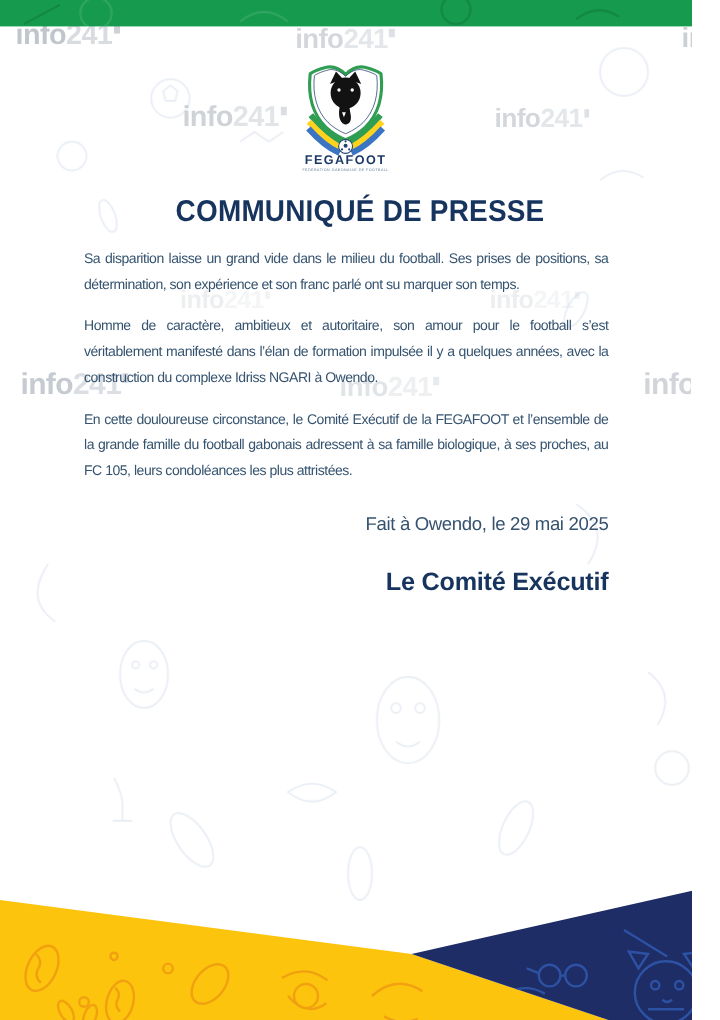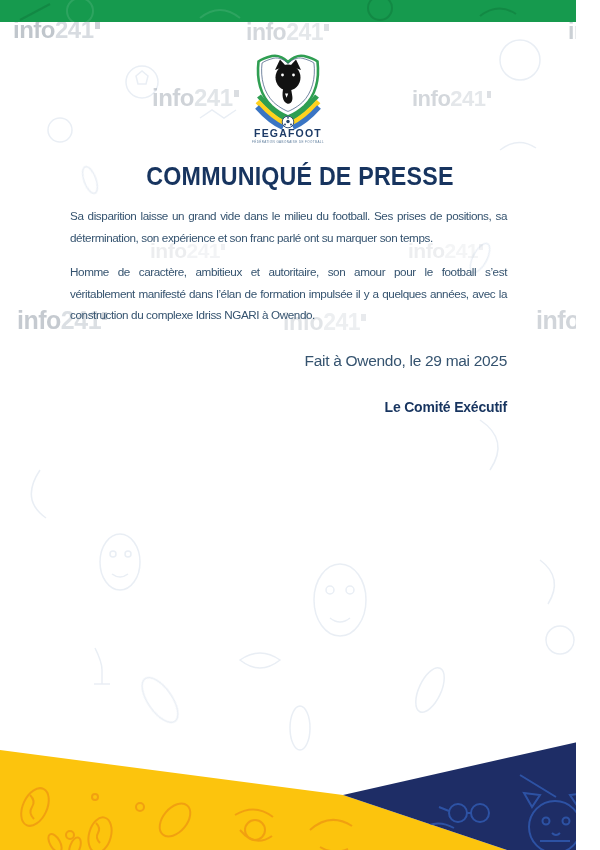--- a/index.html
+++ b/index.html
@@ -27,21 +27,21 @@
     line-height:21.5px;text-align:justify;
   }
   .content p{margin:0 0 13px 0;}
   .content p.closing{text-align:left;}
   .content strong{font-weight:bold;color:var(--body-strong);}
   .dateline{
     text-align:right;font-size:15.5px;letter-spacing:-0.3px;margin-top:24px;
     color:var(--body-text);
   }
   .signature{
-    text-align:right;font-size:14px;letter-spacing:-0.2px;margin-top:26px;
+    text-align:right;font-size:21px;letter-spacing:-0.2px;margin-top:26px;
     font-weight:bold;color:var(--title-navy);
   }
   .bottom-deco{position:absolute;left:0;bottom:0;z-index:4;display:block;}
   .topbar svg{display:block;}
 </style>
 </head>
 <body>
 
 <div class="page">
 
@@ -138,20 +138,21 @@
     <text x="0" y="81" text-anchor="middle" font-family="Liberation Sans, sans-serif" font-size="10.5" font-weight="bold" fill="#1c3a66" letter-spacing="1.2">FEGAFOOT</text>
     <text x="0" y="86.5" text-anchor="middle" font-family="Liberation Sans, sans-serif" font-size="3" fill="#5a7a9a" letter-spacing="0.4">FÉDÉRATION GABONAISE DE FOOTBALL</text>
   </svg>
 
   <div class="title">COMMUNIQUÉ DE PRESSE</div>
 
   <div class="content">
     <div id="paragraphs">
         <p><span>Sa disparition laisse un grand vide dans le milieu du football. Ses prises de positions, sa détermination, son expérience et son franc parlé ont su marquer son temps.</span></p>
         <p><span>Homme de caractère, ambitieux et autoritaire, son amour pour le football s’est véritablement manifesté dans l’élan de formation impulsée il y a quelques années, avec la construction du complexe Idriss NGARI à Owendo.</span></p>
+        <p><span>En cette douloureuse circonstance, le Comité Exécutif de la FEGAFOOT et l’ensemble de la grande famille du football gabonais adressent à sa famille biologique, à ses proches, au FC 105, leurs condoléances les plus attristées.</span></p>
       </div>
     <div class="dateline">Fait à Owendo, le 29 mai 2025</div>
     <div class="signature">Le Comité Exécutif</div>
   </div>
 
   <svg class="bottom-deco" width="600" height="115" viewBox="0 0 600 115">
     <defs>
       <clipPath id="yellowClip">
           <polygon points="0,15 343,60 507,115 0,115"></polygon>
         </clipPath>

